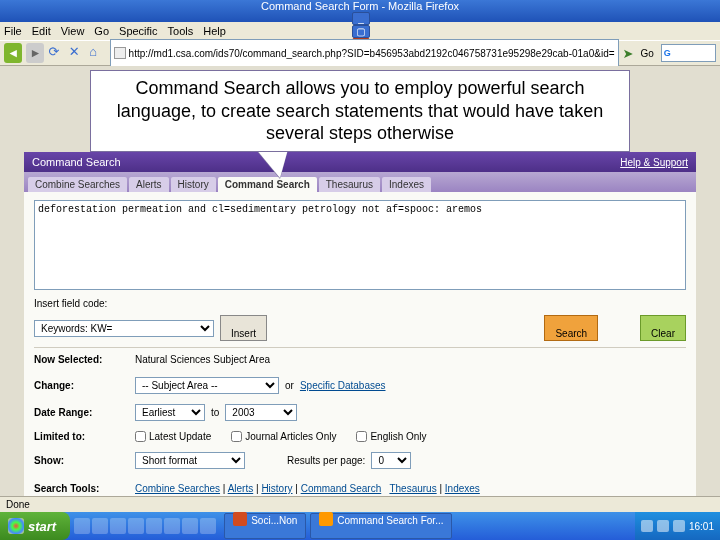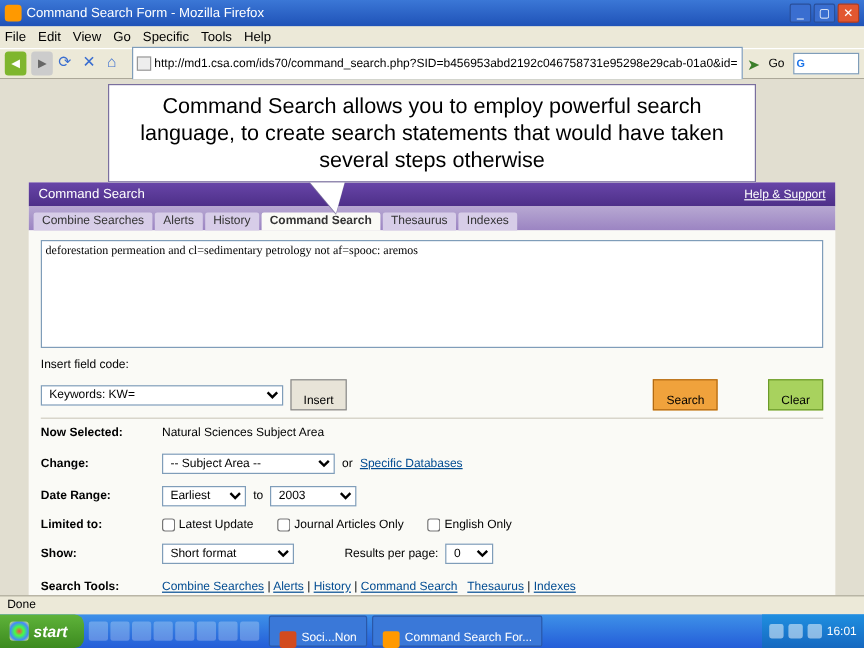--- a/index.html
+++ b/index.html
@@ -1,19 +1,19 @@
 <!DOCTYPE html>
 <html><head>
 <meta charset="utf-8">
 <style>
   * { box-sizing: border-box; margin: 0; padding: 0; }
   body { font-family: Tahoma, Arial, sans-serif; font-size: 10px; width: 720px; height: 540px; overflow: hidden; background: #ece9d8; position: relative; }
 
   
-  .titlebar { height: 22px; background: linear-gradient(#3b77d6,#1f52b7); display:flex; align-items:center; color:#fff; font-size:11px; padding:0 4px; }
+  .titlebar { height: 22px; background: linear-gradient(#3b77d6,#1f52b7); display:flex; align-items:center; color:#fff; font-size:11px; padding:0 4px;flex-direction:column; }
   .titlebar .ff-icon { width:14px; height:14px; background:#f90; border-radius:3px; margin-right:4px; }
   .titlebar .spacer { flex:1; }
   .winbtn { width:18px; height:16px; margin-left:2px; display:flex; align-items:center; justify-content:center; font-size:10px; color:#fff; border-radius:2px;}
   .winbtn.min,.winbtn.max{ background:#3a6ed0; border:1px solid #2a4f99;}
   .winbtn.close{ background:#e25730; border:1px solid #b33c1f;}
 
   .menubar { height:18px; background:#ece9d8; display:flex; align-items:center; padding:0 4px; gap:10px; font-size:11px; color:#000;}
 
   .toolbar { height:26px; background:#ece9d8; display:flex; align-items:center; padding:0 4px; gap:4px; border-top:1px solid #fff; border-bottom:1px solid #aca899;}
   .nav-icon{ width:20px; height:20px; border-radius:3px; display:flex; align-items:center; justify-content:center; font-size:12px;}
@@ -34,40 +34,40 @@
   .page{ position:absolute; top:86px; left:24px; width:672px; background:#fafaf6;}
   .page-hdr{ height:20px; background:linear-gradient(#6845a8,#4d2f88); color:#fff; display:flex; align-items:center; padding:0 8px; font-size:11px;}
   .page-hdr .spacer{flex:1;}
   .page-hdr a{ color:#fff; text-decoration:underline; font-size:10px;}
 
   .tabs{ height:20px; background:linear-gradient(#b7a8d2,#9b84c2); display:flex; align-items:flex-end; padding:0 4px; gap:2px; font-size:10px;}
   .tab{ padding:2px 7px; background:#d7cde8; color:#333; border-radius:2px 2px 0 0; cursor:pointer;}
   .tab.active{ background:#fafaf6; font-weight:bold;}
 
   .form{ padding:8px 10px; background:#fafaf6;}
-  .cmdbox{ width:100%; height:90px; border:1px solid #7f9db9; background:#fff; font-size:10px; padding:3px; resize:none; font-family:Liberation Serif, serif;}
+  .cmdbox{ width:100%; height:90px; border:1px solid #7f9db9; background:#fff; font-size:10px; padding:3px; resize:none; font-family:Liberation Mono, monospace;}
   .row{ display:flex; align-items:center; gap:6px; margin-top:6px; font-size:10px;}
   .row label, .row .lbl{ color:#000;}
   .row .lbl-col{ width:95px; font-weight:bold;}
   select,input[type=text]{ border:1px solid #7f9db9; font-size:10px; height:17px; padding:0 2px; background:#fff;}
   .btn{ height:21px; padding:12px 10px; font-size:10px; border:1px solid #888; background:#e8e4d8; cursor:pointer;}
   .btn.search{ background:#f0a23c; border-color:#b26a12;}
   .btn.clear{ background:#a8d25e; border-color:#6b9a2a;}
   .link{ color:#004b91; text-decoration:underline; cursor:pointer;}
   .cb{ display:inline-flex; align-items:center; gap:3px; margin-right:14px;}
   .cb input{ width:11px;height:11px;}
   hr.sep{ border:none; border-top:1px solid #d0ccc0; margin:6px 0;}
 
   .statusbar{ position:absolute; bottom:26px; left:0; width:100%; height:18px; background:#ece9d8; border-top:1px solid #aca899; font-size:10px; padding:2px 6px;}
 
   .taskbar{ position:absolute; bottom:0; left:0; width:100%; height:28px; background:linear-gradient(#3e91e8,#245dd8); display:flex; align-items:center;}
   .start{ height:28px; background:linear-gradient(#5fb33a,#3c8a1f); color:#fff; font-style:italic; font-weight:bold; font-size:13px; padding:0 14px 0 8px; display:flex; align-items:center; border-radius:0 8px 8px 0;}
   .ql{ display:flex; gap:2px; padding:0 4px;}
   .ql .qli{ width:16px; height:16px; background:rgba(255,255,255,0.25); border-radius:2px;}
-  .task{ height:22px; background:#3a78d8; border:1px solid #2a58a8; border-radius:2px; margin-left:4px; padding:12px 8px; color:#fff; font-size:10px; display:flex; align-items:flex-start; gap:4px;}
+  .task{ height:22px; background:#3a78d8; border:1px solid #2a58a8; border-radius:2px; margin-left:4px; padding:12px 8px; color:#fff; font-size:10px; display:flex; align-items:flex-end; gap:4px;}
   .task .ti{ width:14px;height:14px; background:#f90; border-radius:2px;}
   .task.ppt .ti{ background:#d24b1f;}
   .tray{ margin-left:auto; height:28px; background:linear-gradient(#1f8fe0,#1568c0); display:flex; align-items:center; padding:0 6px; color:#fff; font-size:10px; gap:4px;}
   .tray .ti{ width:12px;height:12px;background:rgba(255,255,255,0.5);border-radius:2px;}
 </style>
 </head>
 <body>
 
 <div class="titlebar">
   <div class="ff-icon"></div>
@@ -125,21 +125,21 @@
       <div class="tab">Indexes</div>
     </div>
 
     <div class="form">
       <textarea class="cmdbox" style="">deforestation permeation and cl=sedimentary petrology not af=spooc: aremos</textarea>
 
       <div class="row">
         <span class="lbl">Insert field code:</span>
       </div>
       <div class="row">
-        <select style="width:202px"><option>Keywords: KW=</option></select>
+        <select style="width:180px"><option>Keywords: KW=</option></select>
         <button class="btn">Insert</button>
         <div style="flex:1"></div>
         <button class="btn search">Search</button>
         <div style="width:30px"></div>
         <button class="btn clear">Clear</button>
       </div>
 
       <hr class="sep">
 
       <div class="row">

